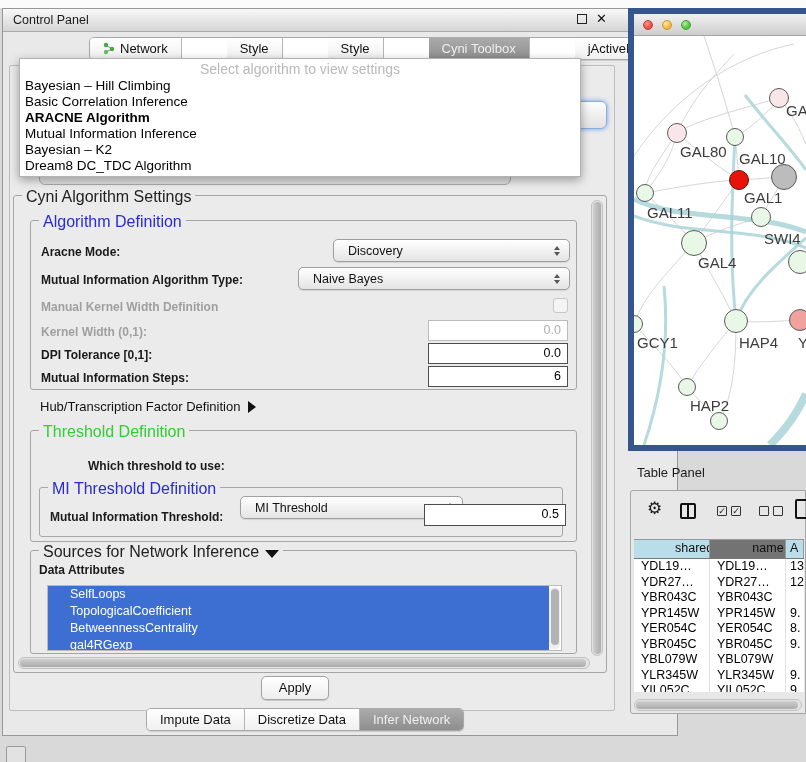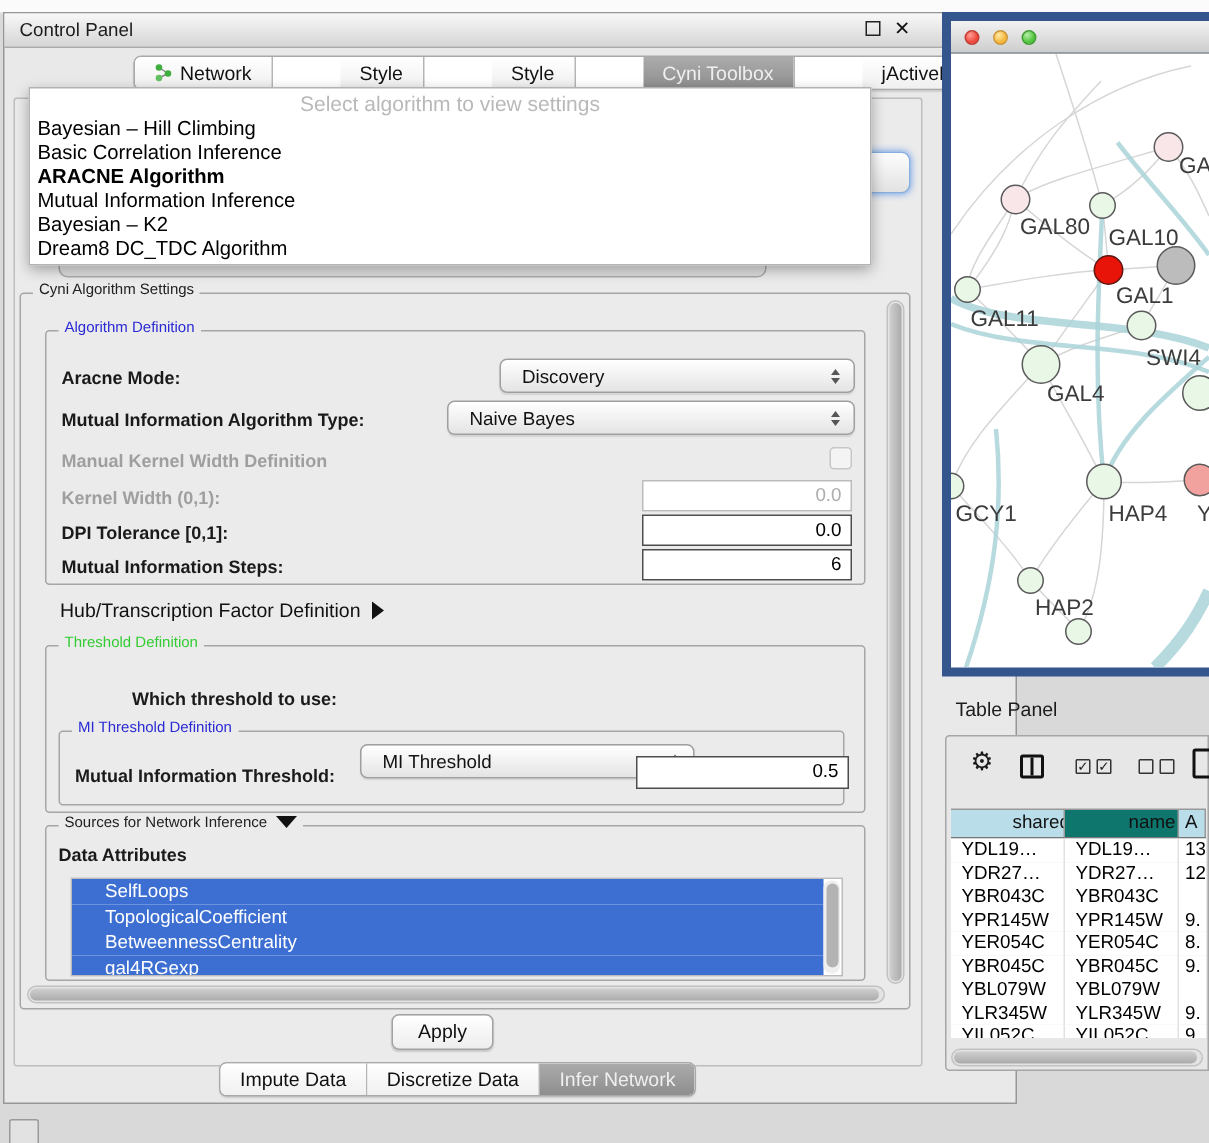--- a/index.html
+++ b/index.html
@@ -44,21 +44,21 @@
 
   
   #algo-popup{left:16px;top:49px;width:562px;height:119px;background:#fff;
     border:1px solid #b3b3b3;box-shadow:0 3px 9px rgba(0,0,0,.35);z-index:20;padding-top:2px;box-sizing:border-box;}
   #algo-popup .ph{height:17px;text-align:center;color:#b9b9b9;font-size:14px;line-height:16px;}
   #algo-popup .item{height:16px;line-height:16px;font-size:13.5px;color:#000;padding-left:5px;white-space:nowrap;}
   #algo-popup .item.bold{font-weight:bold;}
 
   
   .group{border:1px solid #a6a6a6;border-radius:3px;position:absolute;box-sizing:border-box;}
-  .gtitle{position:absolute;top:-8px;left:8px;background:#ebebeb;padding:0 4px;font-size:10px;white-space:nowrap;}
+  .gtitle{position:absolute;top:-8px;left:8px;background:#ebebeb;padding:0 4px;font-size:16px;white-space:nowrap;}
   .gtitle.blue{color:#2a2ad4;}
   .gtitle.green{color:#33cc33;}
   .gtitle.black{color:#222;}
 
   .lbl{font-size:12px;font-weight:bold;color:#1a1a1a;white-space:nowrap;position:absolute;}
   .lbl.dis{color:#9f9f9f;}
 
   
   .combo{position:absolute;background:linear-gradient(#ffffff,#e4e4e4);border:1px solid #9f9f9f;
     border-radius:5px;box-sizing:border-box;display:flex;align-items:center;box-shadow:0 1px 1px rgba(0,0,0,.1);}
@@ -132,21 +132,21 @@
   #doc-icon{left:164px;top:8px;width:16px;height:20px;border:2px solid #111;border-radius:2px;box-sizing:border-box;}
 
   #tbl{left:3px;top:48px;width:170px;position:absolute;font-size:12.5px;}
   .trow{display:flex;height:15.5px;line-height:15.5px;background:#fff;}
   .trow .c1{width:76px;padding-left:7px;box-sizing:border-box;border-right:1px solid #e2e2e2;overflow:hidden;white-space:nowrap;}
   .trow .c2{width:76px;padding-left:7px;box-sizing:border-box;border-right:1px solid #e2e2e2;overflow:hidden;white-space:nowrap;}
   .trow .c3{flex:1;padding-left:4px;overflow:hidden;white-space:nowrap;}
   #thead{display:flex;height:18px;line-height:17px;border-top:1px solid #999;border-bottom:1px solid #777;}
   #thead .hc{box-sizing:border-box;border-right:1px solid #999;text-align:center;font-size:12.5px;color:#111;overflow:hidden;white-space:nowrap;padding-left:41px;}
   #thead .hc.blue{background:#b9dde9;}
-  #thead .hc.gray{background:#0f766e;}
+  #thead .hc.gray{background:#737373;}
 
   
   #mini-panel-icon{left:6px;top:746px;width:18px;height:16px;border:1px solid #9a9a9a;background:#e2e2e2;border-radius:2px;}
 </style>
 </head>
 <body>
 
 <div id="top-strip" class="abs"></div>
 
 <div id="control-panel" class="abs nosel">

